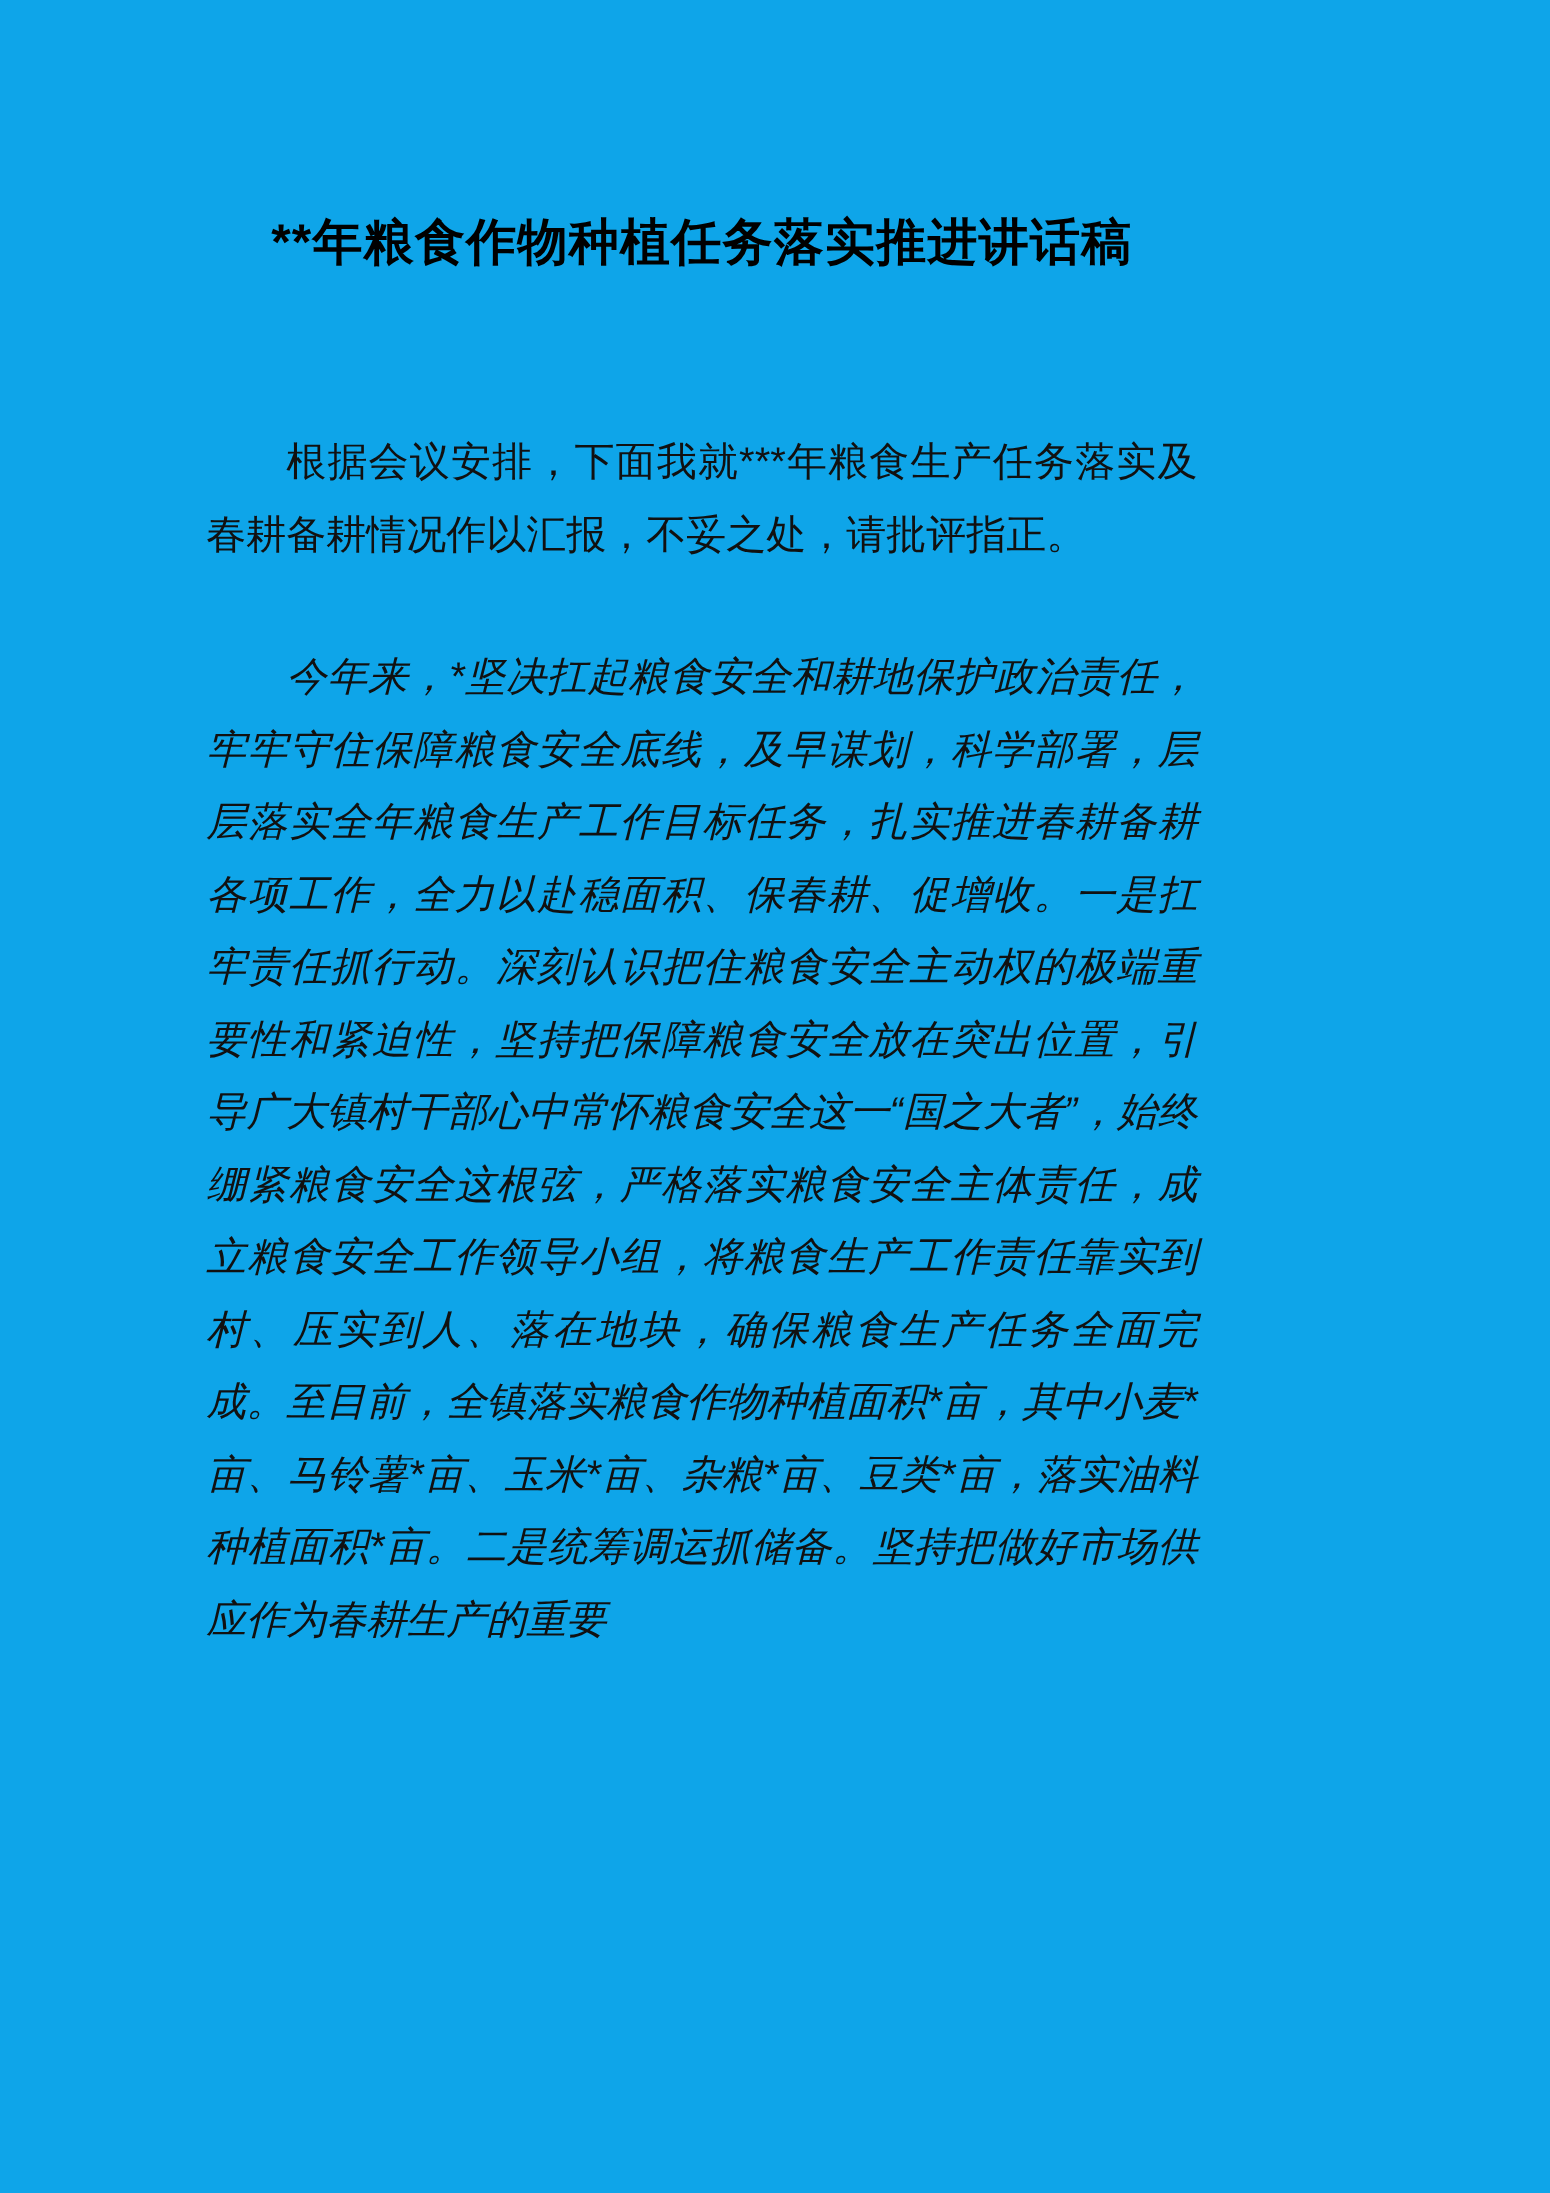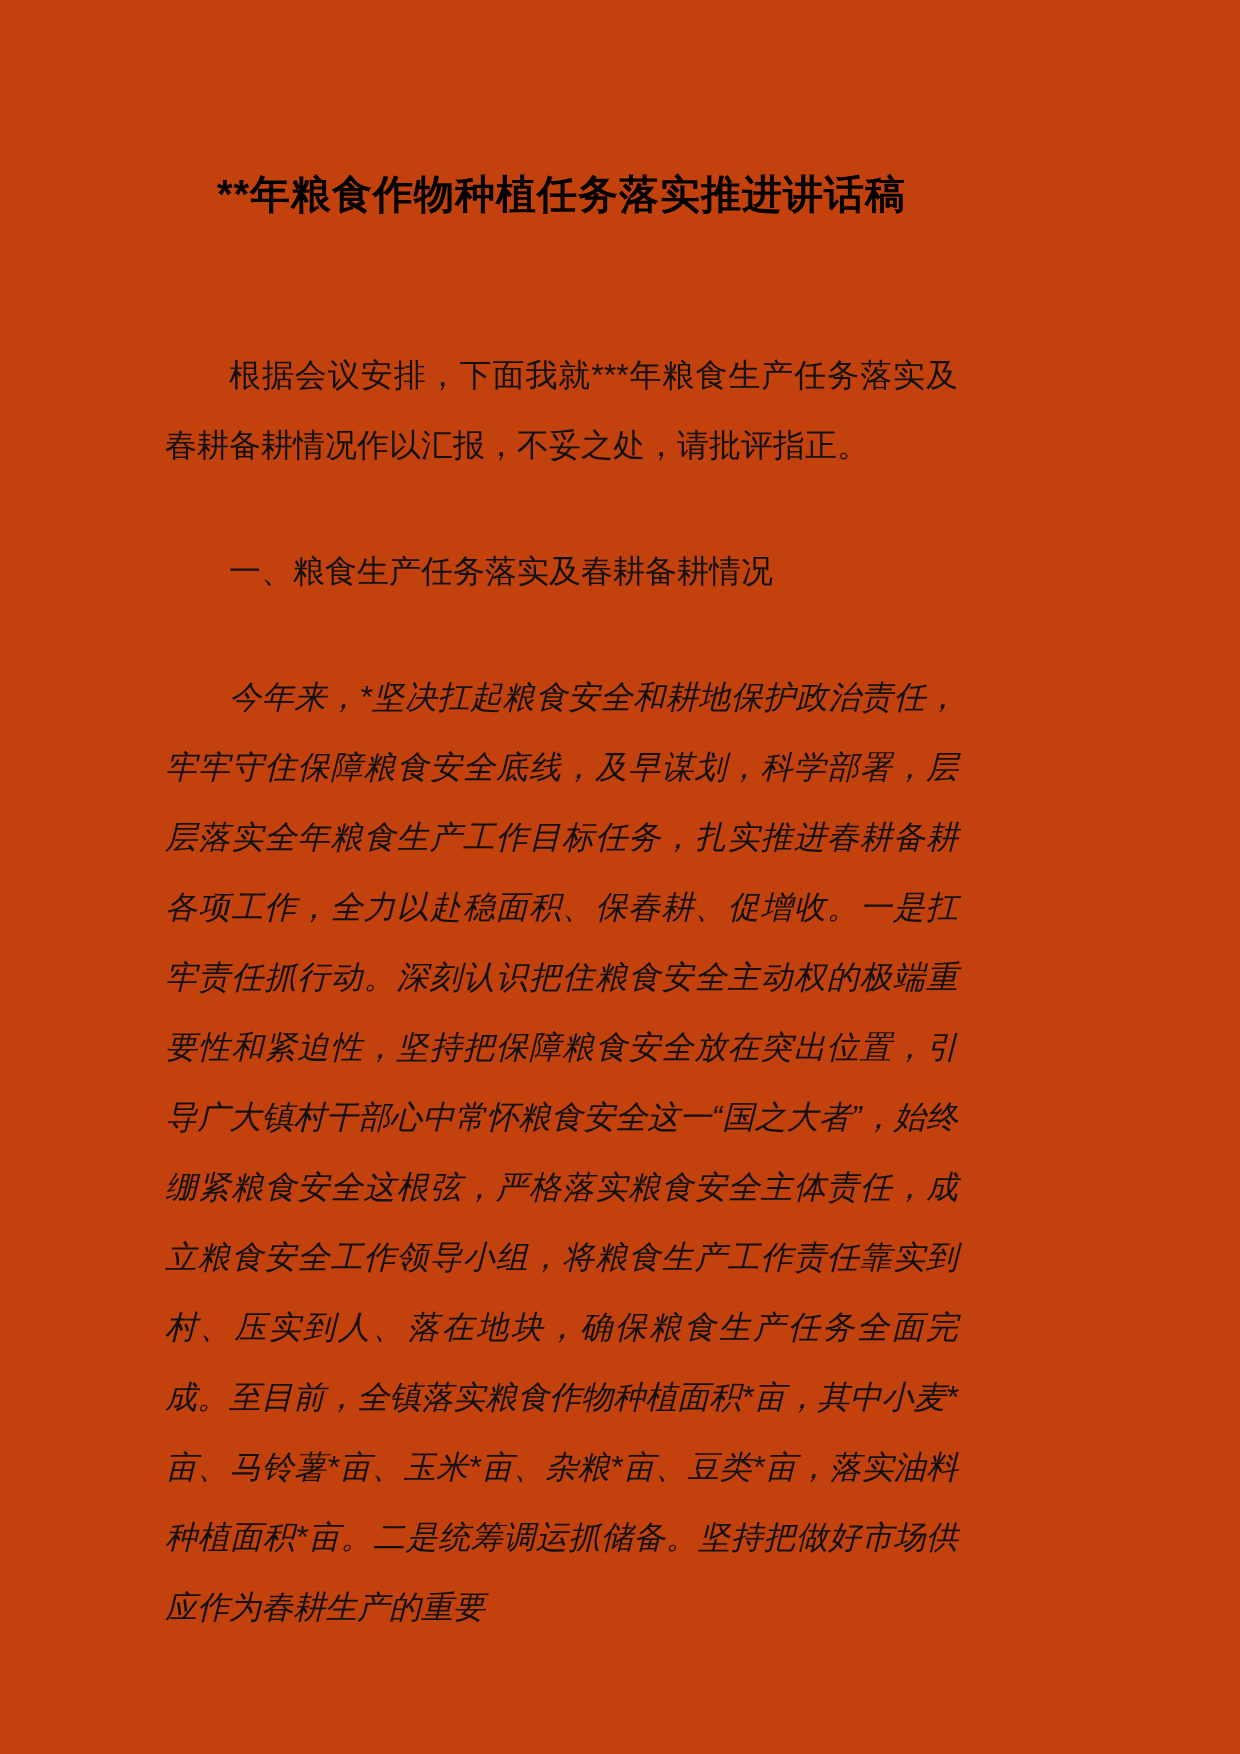--- a/index.html
+++ b/index.html
@@ -8,38 +8,38 @@
       background: #ffffff;
     }
     body {
       width: 1240px;
     }
     .page {
       position: relative;
       width: 1240px;
       min-height: 1754px;
       box-sizing: border-box;
-      background: #c2410c;
+      background: #0ea5e9;
       color: #000000;
       padding: 168px 282px 60px 165px;
       font-family: "Liberation Sans", sans-serif;
       overflow: hidden;
     }
     .doc-title {
       font-size: 40px;
       font-weight: 700;
       text-align: center;
       letter-spacing: 1px;
       margin: 0 0 120px 0;
       line-height: 1.3;
       color: #000000;
     }
     .para {
       font-size: 32px;
-      line-height: 70px;
+      line-height: 58px;
       text-align: justify;
       text-indent: 2em;
       margin: 0 0 56px 0;
       color: #111111;
       word-break: break-all;
     }
     .para.section-heading {
       margin-bottom: 56px;
     }
     .para:last-child {
@@ -48,16 +48,15 @@
     }
   </style>
 </head>
 <body>
 
 <div class="page">
   <h1 class="doc-title">**年粮食作物种植任务落实推进讲话稿</h1>
 
   <p class="para">根据会议安排，下面我就***年粮食生产任务落实及春耕备耕情况作以汇报，不妥之处，请批评指正。</p>
 
-  <p class="para section-heading">一、粮食生产任务落实及春耕备耕情况</p>
 
   <p class="para">今年来，*坚决扛起粮食安全和耕地保护政治责任，牢牢守住保障粮食安全底线，及早谋划，科学部署，层层落实全年粮食生产工作目标任务，扎实推进春耕备耕各项工作，全力以赴稳面积、保春耕、促增收。一是扛牢责任抓行动。深刻认识把住粮食安全主动权的极端重要性和紧迫性，坚持把保障粮食安全放在突出位置，引导广大镇村干部心中常怀粮食安全这一“国之大者”，始终绷紧粮食安全这根弦，严格落实粮食安全主体责任，成立粮食安全工作领导小组，将粮食生产工作责任靠实到村、压实到人、落在地块，确保粮食生产任务全面完成。至目前，全镇落实粮食作物种植面积*亩，其中小麦*亩、马铃薯*亩、玉米*亩、杂粮*亩、豆类*亩，落实油料种植面积*亩。二是统筹调运抓储备。坚持把做好市场供应作为春耕生产的重要</p>
 </div>
 
 </body></html>

